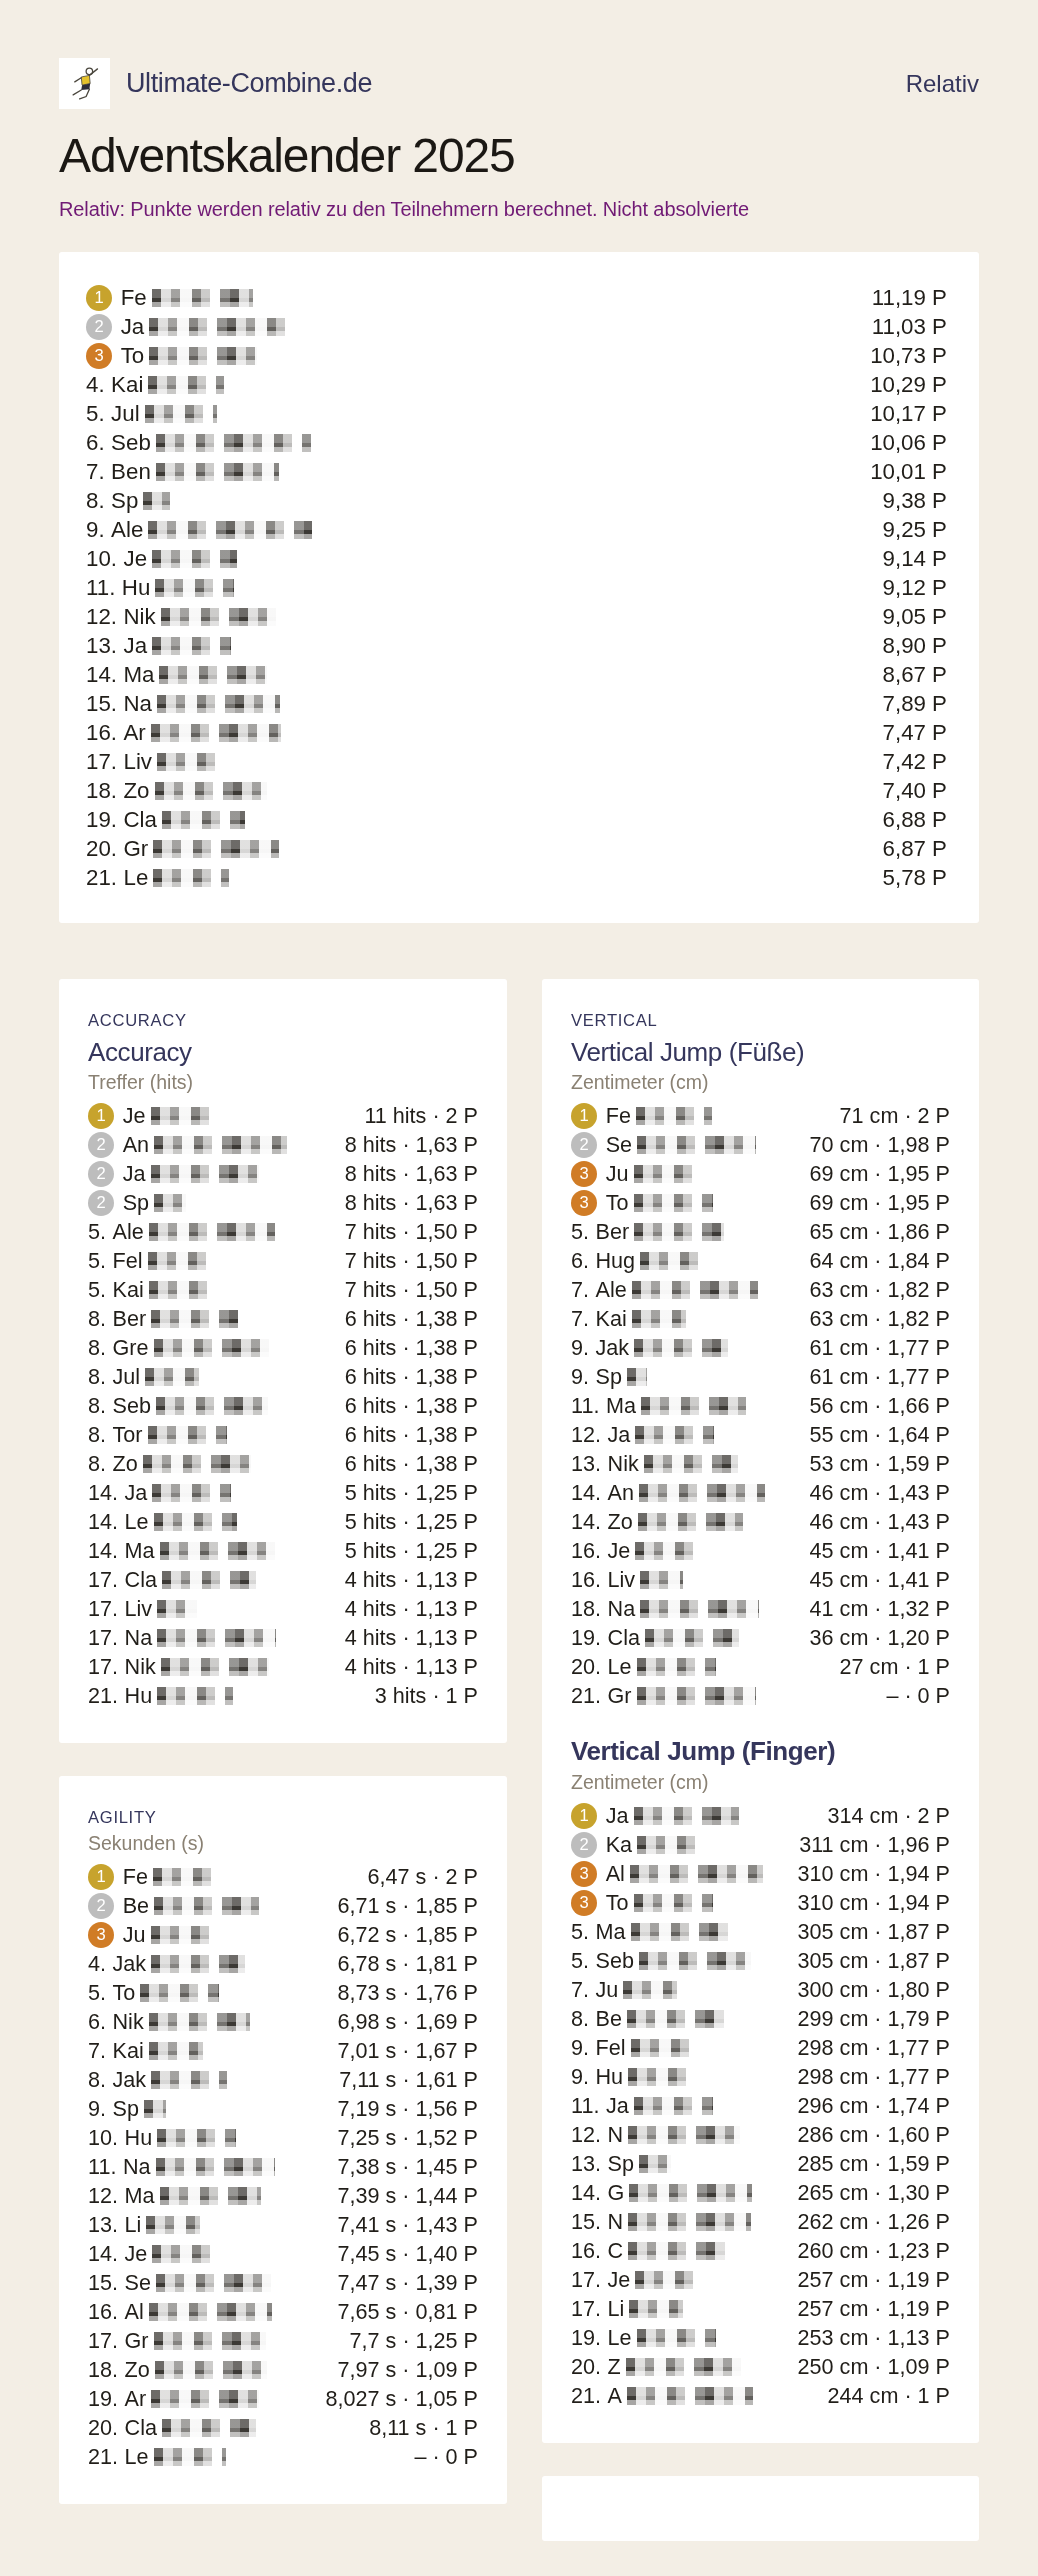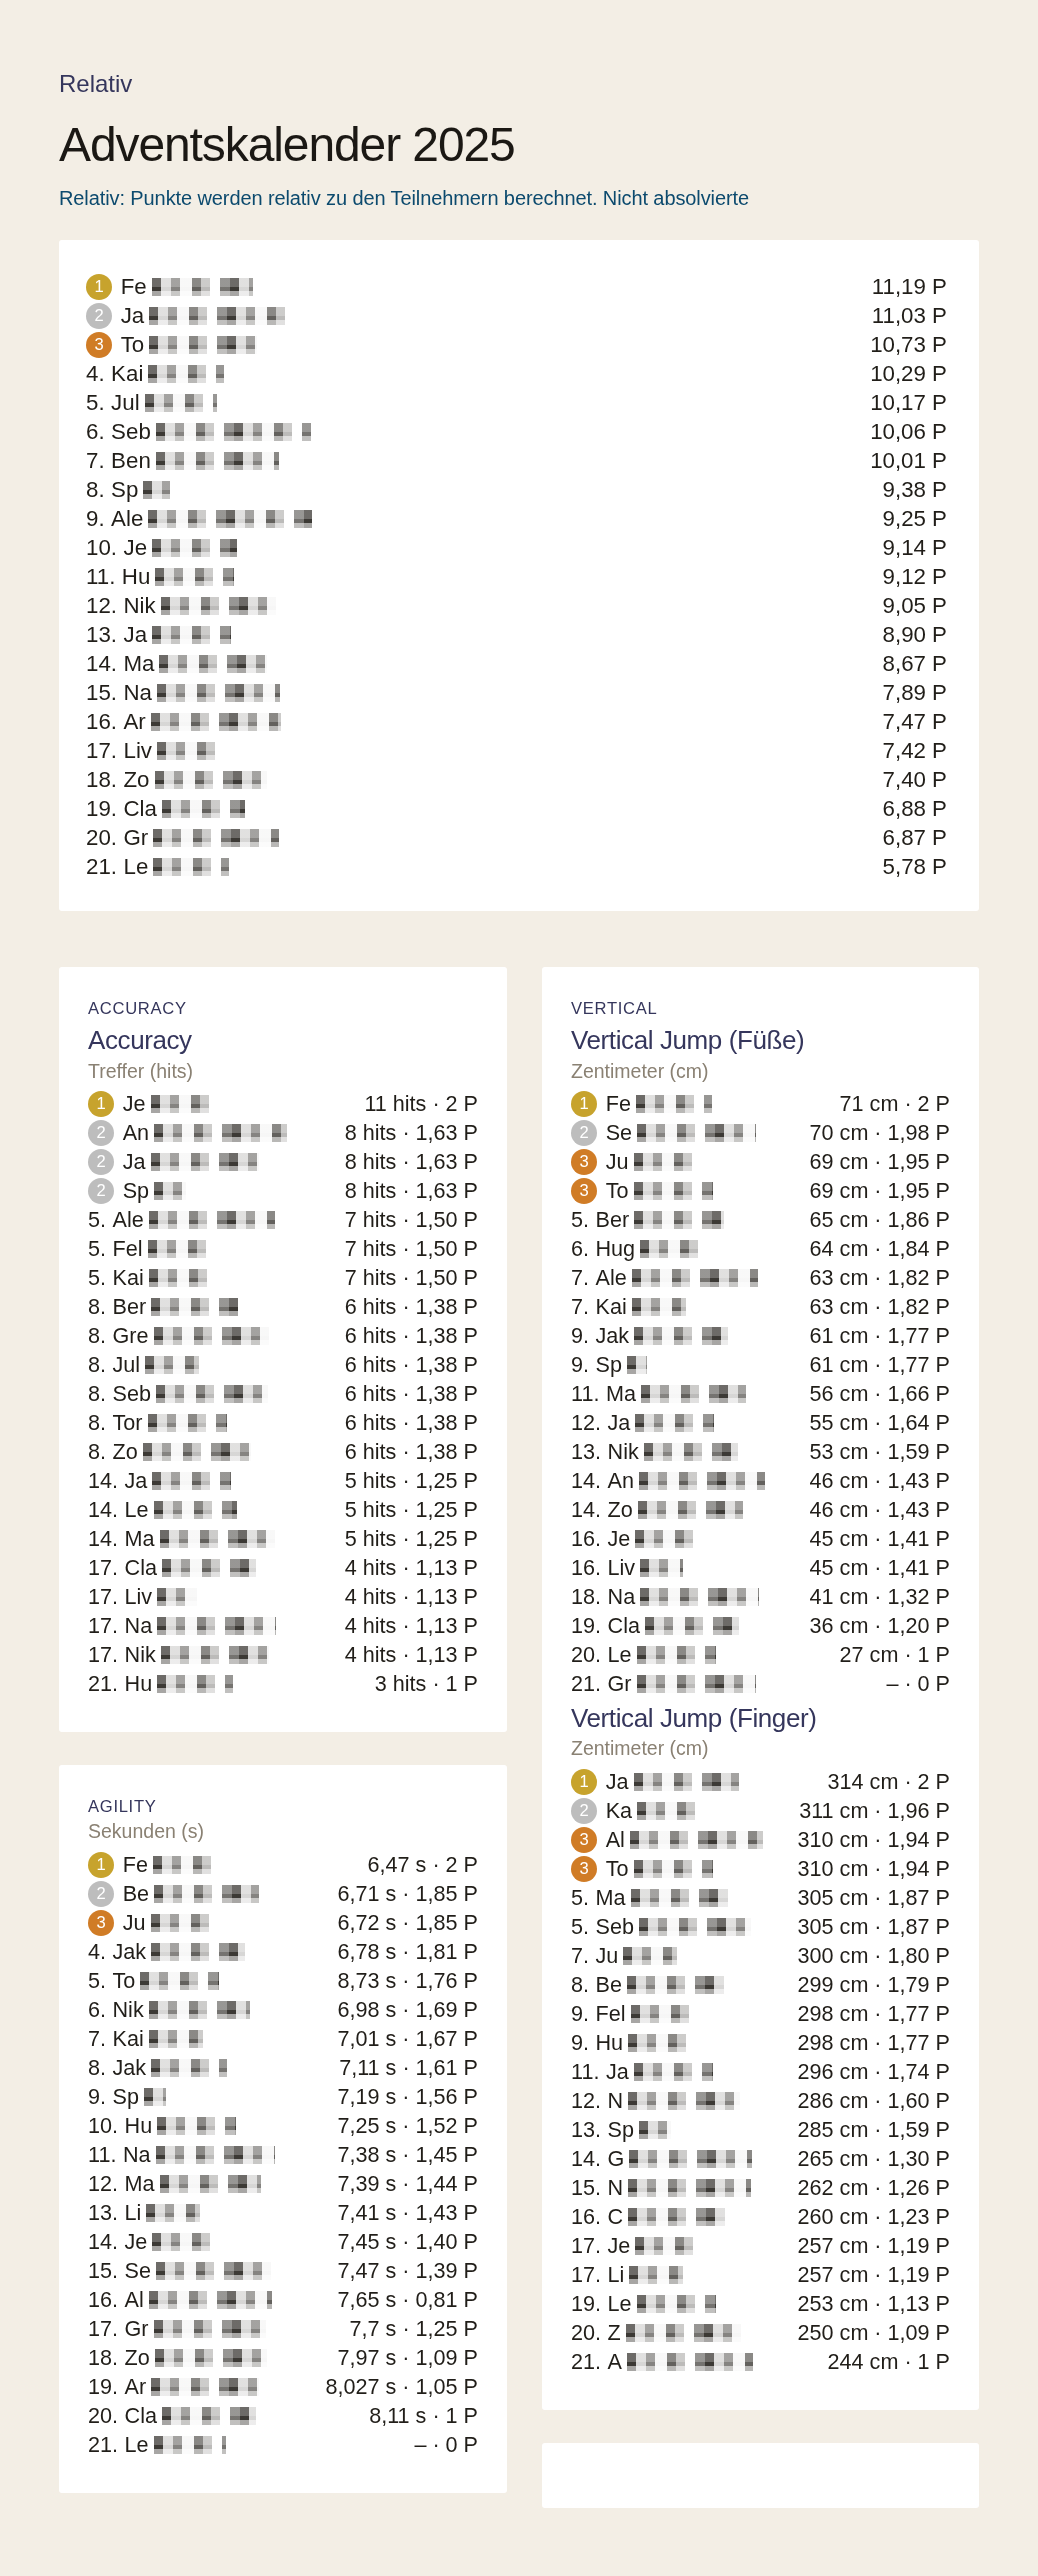--- a/index.html
+++ b/index.html
@@ -11,34 +11,34 @@
   }
   .page{padding:0 59px;}
   
   .header-row{display:flex;justify-content:space-between;align-items:flex-start;padding-top:58px;}
   .brand{display:flex;align-items:center;gap:16px;}
   .logo{width:51px;height:51px;background:#ffffff;display:flex;align-items:center;justify-content:center;}
   .site-name{font-size:27px;color:#35365c;letter-spacing:-0.4px;}
   .mode-label{font-size:24px;color:#35365c;margin-top:11.5px;}
   h1.page-title{font-size:48px;font-weight:500;color:#1b1814;margin:19px 0 0;letter-spacing:-1.1px;}
   .subtitle{font-size:24px;color:#8a8173;margin-top:7.2px;letter-spacing:-0.2px;}
-  .note{font-size:20px;color:#0c4a6e;margin-top:16px;line-height:1.04;letter-spacing:-0.1px;}
+  .note{font-size:20px;color:#701a75;margin-top:16px;line-height:1.04;letter-spacing:-0.1px;}
   
   .card{background:#ffffff;border-radius:2.9px;}
   .overall-card{margin-top:32px;padding:32px 32px 30px 27px;}
   .overall-title{font-size:29px;color:#35365c;margin:0 0 11.5px 1.4px;font-weight:400;}
   .columns{display:flex;gap:35px;align-items:flex-start;margin-top:56px;}
   .col-left{width:448px;flex:none;}
   .col-right{flex:1;min-width:0;}
   .cat-card{padding:32px 29px 33px;}
   .cat-card + .cat-card{margin-top:33px;}
   .eyebrow{font-size:16.6px;color:#35365c;letter-spacing:0.7px;}
   .cat-title{font-size:26px;color:#35365c;margin-top:5.8px;font-weight:400;letter-spacing:-0.4px;}
   .cat-sub{font-size:19.5px;color:#8a8173;margin-top:3.6px;margin-bottom:7.2px;}
-  .section2 .cat-title{margin-top:4px;}
+  .section2 .cat-title{margin-top:26px;font-weight:bold;}
   
   .row{display:flex;align-items:center;height:29px;font-size:21.6px;white-space:nowrap;}
   .overall-card .row{font-size:22.3px;height:29px;}
   .badge{flex:none;width:26px;height:26px;border-radius:50%;display:flex;align-items:center;justify-content:center;
          color:#fff;font-size:16.6px;margin-right:8.7px;}
   .badge.gold{background:#c7a32d;}
   .badge.silver{background:#bdbdbd;}
   .badge.bronze{background:#d07c26;}
   .rank:not(:empty){margin-right:6.5px;}
   .prefix{flex:none;}
@@ -53,20 +53,33 @@
         rgba(33,30,25,0) 58px 68px, rgba(33,30,25,.62) 68px 78px);
   }
   .value{margin-left:auto;flex:none;color:#211e19;}
 </style>
 </head>
 <body>
 
 <div class="page">
 
   <div class="header-row">
+    <div class="brand">
+      <span class="logo">
+        <svg width="39" height="39" viewBox="0 0 48 48">
+          <circle cx="30" cy="9" r="4" fill="none" stroke="#4a463d" stroke-width="1.6"></circle>
+          <path d="M20 16 L30 14 L31 24 L21 26 Z" fill="#e5c22c" stroke="#4a463d" stroke-width="1"></path>
+          <path d="M21 26 L31 24 L30 31 L20 32 Z" fill="#2e2d3a"></path>
+          <path d="M30 14 L40 6" fill="none" stroke="#4a463d" stroke-width="1.6" stroke-linecap="round"></path>
+          <path d="M20 17 L12 22" fill="none" stroke="#4a463d" stroke-width="1.6" stroke-linecap="round"></path>
+          <path d="M20 32 L10 38 M30 31 L26 40 L18 43" fill="none" stroke="#4a463d" stroke-width="1.6" stroke-linecap="round"></path>
+        </svg>
+      </span>
+      <span class="site-name">Ultimate-Combine.de</span>
+    </div>
     <div class="mode-label">Relativ</div>
   </div>
 
   <h1 class="page-title">Adventskalender 2025</h1>
   <div class="note">
     <div>Relativ: Punkte werden relativ zu den Teilnehmern berechnet. Nicht absolvierte</div>
   </div>
 
   <div class="card overall-card">
     <div>

